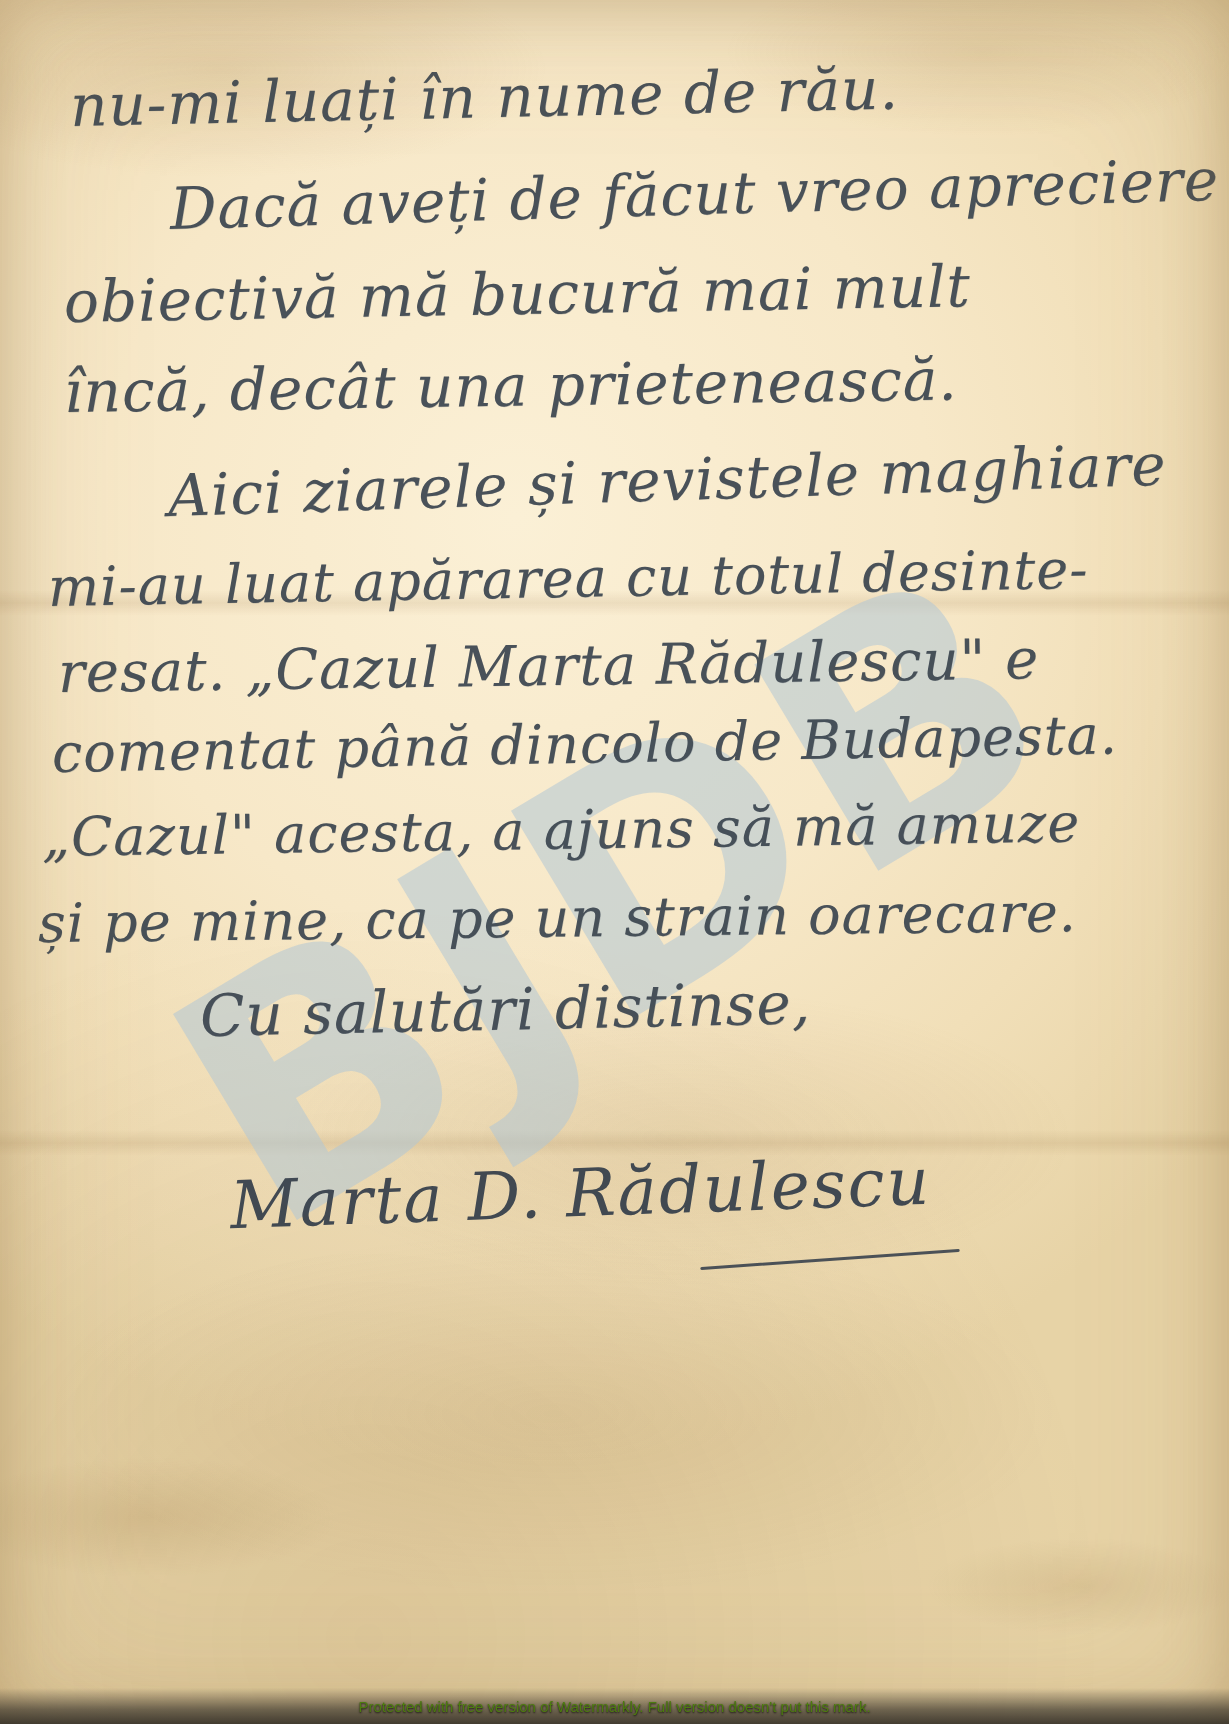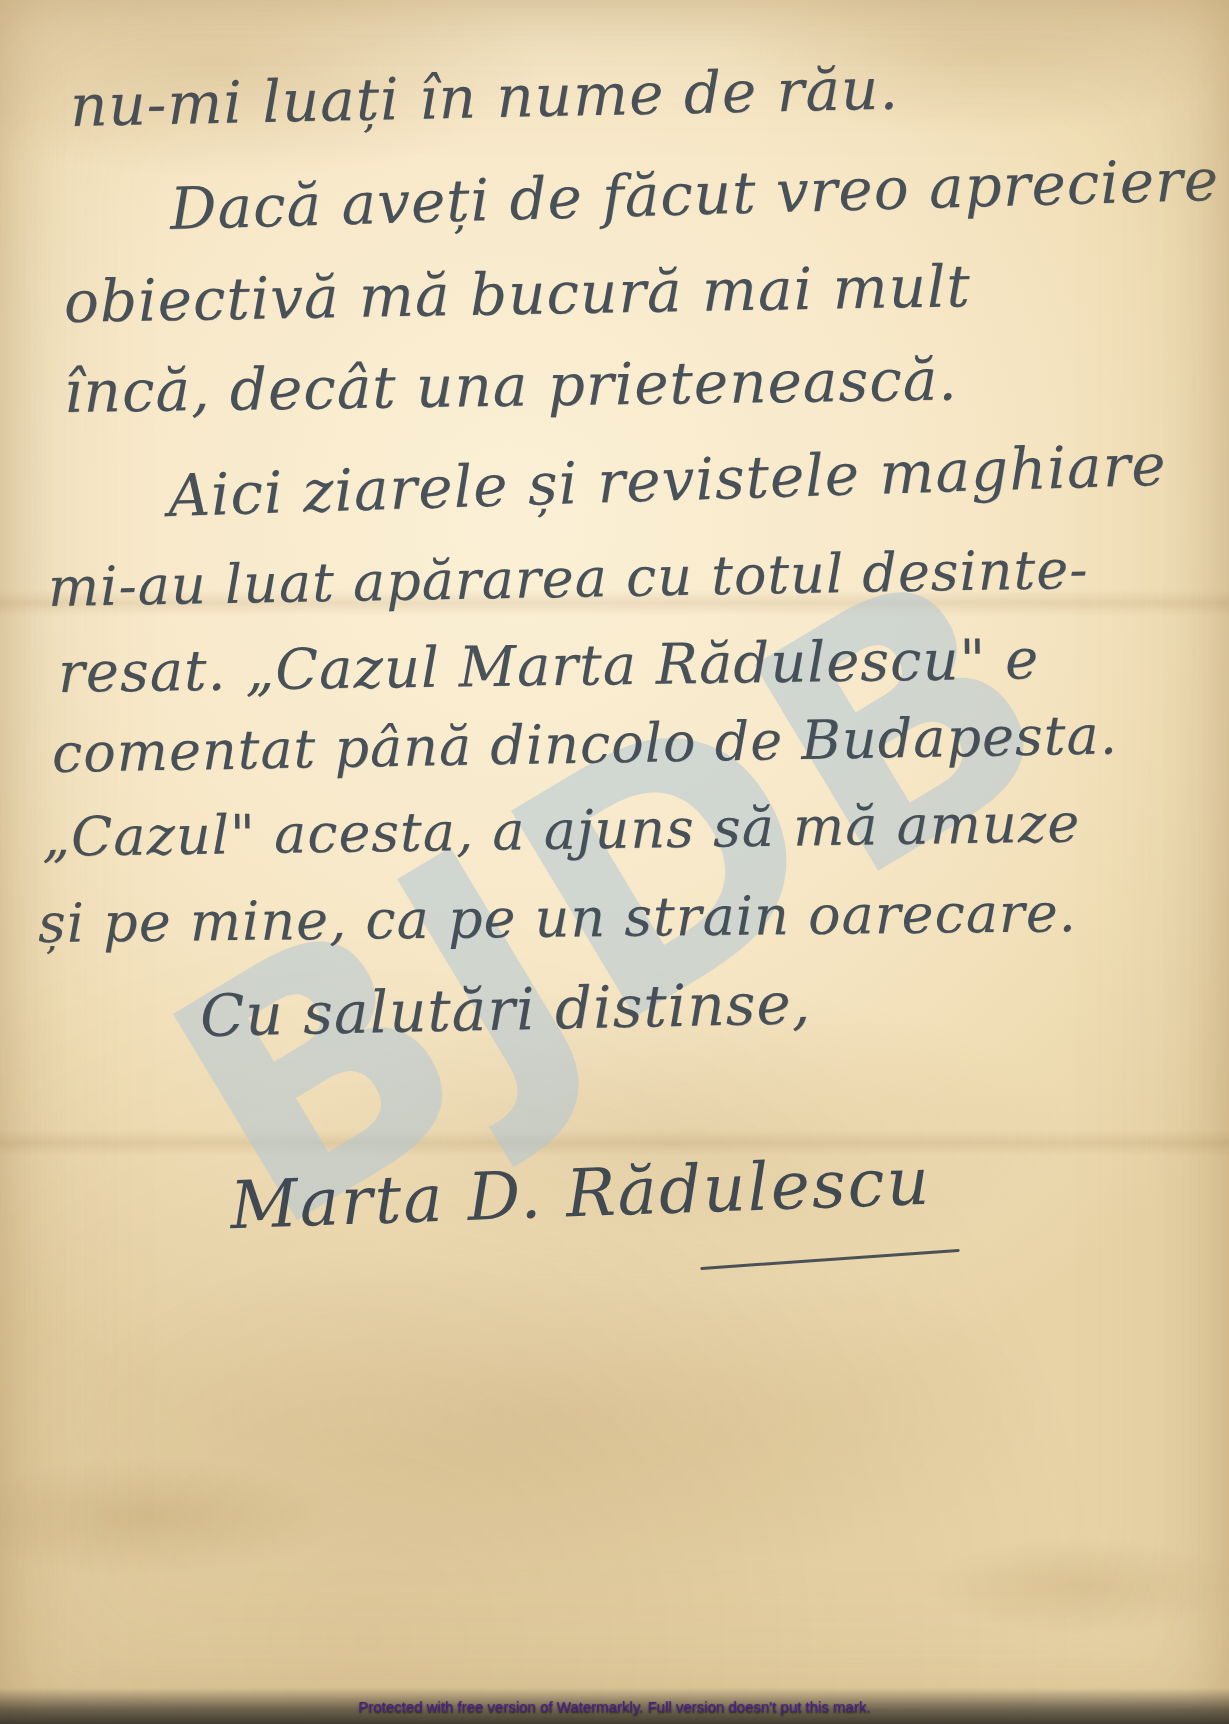--- a/index.html
+++ b/index.html
@@ -89,21 +89,21 @@
   
   .notice {
     position: absolute;
     left: 0; right: 0;
     bottom: 0;
     height: 36px;
     display: flex;
     align-items: center;
     justify-content: center;
     background: rgba(20,20,20,0.0);
-    color: #4c1d95;
+    color: #4d7c0f;
     font-family: "Liberation Sans", sans-serif;
     font-size: 15px;
     text-shadow: 0 1px 2px rgba(0,0,0,0.85);
     pointer-events: none;
   }
   .notice-bg {
     position: absolute;
     left: 0; right: 0;
     bottom: 0;
     height: 36px;

